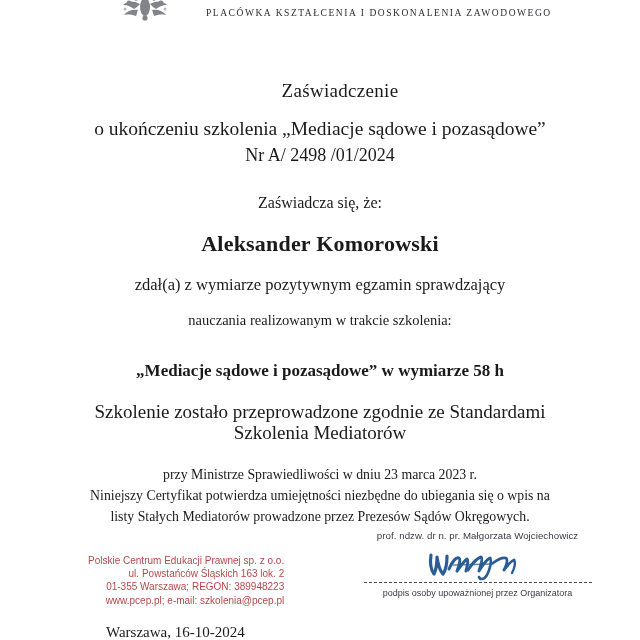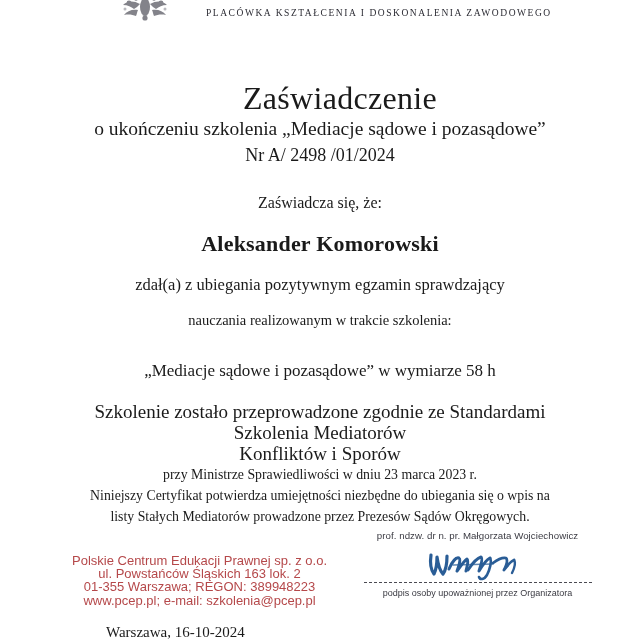--- a/index.html
+++ b/index.html
@@ -58,21 +58,21 @@
     left: 0;
     top: 0;
     width: 640px;
     text-align: center;
   }
 
   .title {
     position: absolute;
     left: 0; right: 0;
     top: 80px;
-    font-size: 32px;
+    font-size: 19px;
     letter-spacing: 0.3px;
     padding-left: 40px;
   }
   .subtitle {
     position: absolute;
     left: 0; right: 0;
     top: 118px;
     font-size: 19.5px;
   }
   .cert-number {
@@ -110,21 +110,21 @@
     top: 310px;
     font-size: 14.5px;
     line-height: 20px;
   }
 
   .course-title {
     position: absolute;
     left: 0; right: 0;
     top: 361px;
     font-size: 17px;
-    font-weight: normal;
+    font-weight: bold;
   }
 
   .standards {
     position: absolute;
     left: 56px;
     width: 528px;
     top: 401px;
     font-size: 19px;
     line-height: 21px;
   }
@@ -134,27 +134,27 @@
     left: 56px;
     width: 528px;
     top: 464px;
     font-size: 13.8px;
     line-height: 21px;
   }
 
   
   .footer-left {
     position: absolute;
-    left: 72px;
+    left: 88px;
     top: 554px;
     font-family: "Liberation Sans", sans-serif;
-    font-size: 13px;
+    font-size: 10px;
     line-height: 13.2px;
     color: #b5484a;
-    text-align: center;
+    text-align: right;
     white-space: nowrap;
   }
   .footer-left .fl-row { display: block; }
 
   .footer-right {
     position: absolute;
     left: 345px;
     top: 530px;
     width: 265px;
     text-align: center;
@@ -244,31 +244,30 @@
     <div class="title">Zaświadczenie</div>
 
     <div class="subtitle">o ukończeniu szkolenia „Mediacje sądowe i pozasądowe”</div>
 
     <div class="cert-number">Nr A/ 2498 /01/2024</div>
 
     <div class="attest">Zaświadcza się, że:</div>
 
     <div class="recipient">Aleksander Komorowski</div>
 
-    <div class="passed">zdał(a) z ubiegania pozytywnym egzamin sprawdzający</div>
+    <div class="passed">zdał(a) z wymiarze pozytywnym egzamin sprawdzający</div>
 
     <div class="scope">
       <div>nauczania realizowanym w trakcie szkolenia:</div>
     </div>
 
     <div class="course-title">„Mediacje sądowe i pozasądowe” w wymiarze 58 h</div>
 
     <div class="standards">
       <div>Szkolenie zostało przeprowadzone zgodnie ze Standardami Szkolenia Mediatorów</div>
-      <div>Konfliktów i Sporów</div>
     </div>
 
     <div class="ministry">
       <div>przy Ministrze Sprawiedliwości w dniu 23 marca 2023 r.</div>
       <div>Niniejszy Certyfikat potwierdza umiejętności niezbędne do ubiegania się o wpis na</div>
       <div>listy Stałych Mediatorów prowadzone przez Prezesów Sądów Okręgowych.</div>
     </div>
   </div>
 
   <div class="footer-left">

